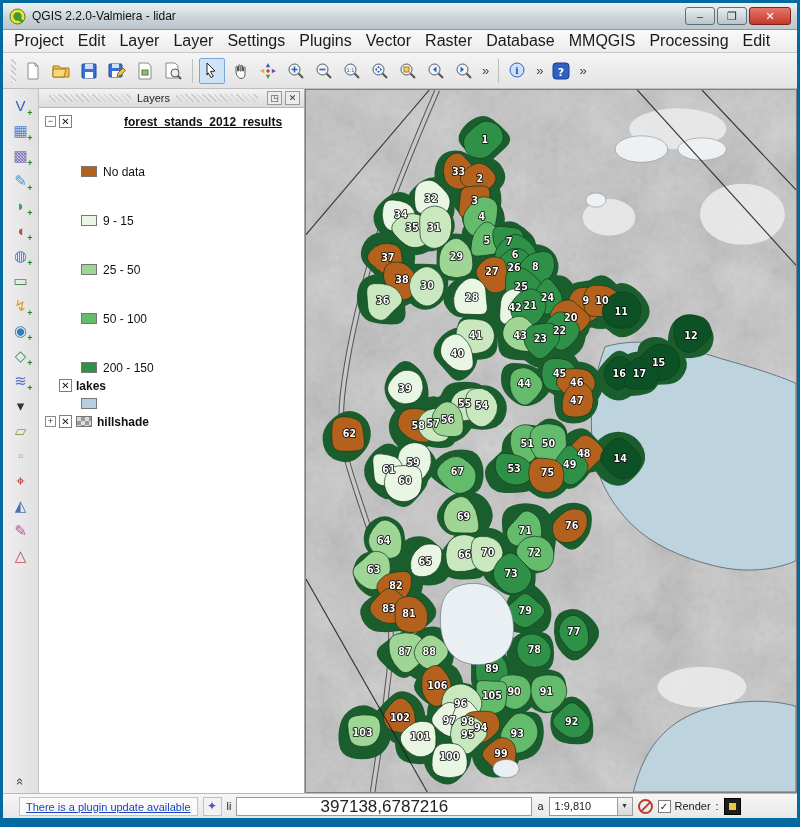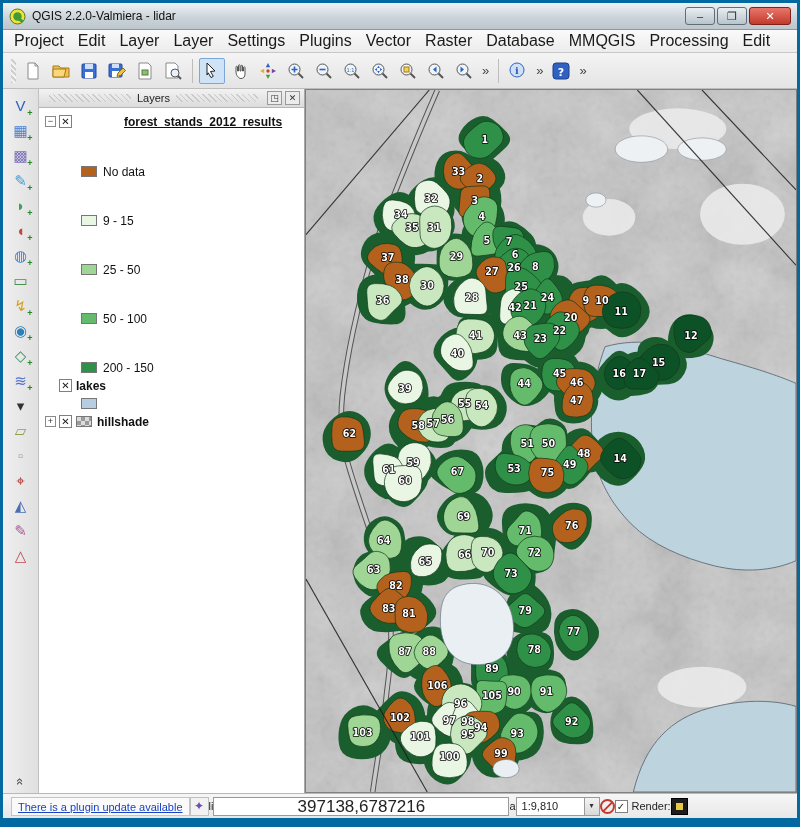--- a/index.html
+++ b/index.html
@@ -83,21 +83,21 @@
 
   
   .map { flex:1; position:relative; border:1px solid #808080; background:#c9c9c9; }
   .map svg { position:absolute; inset:0; width:100%; height:100%; }
   .stand-label { font:bold 9.5px "DejaVu Sans",sans-serif; fill:#fff; stroke:#000;
     stroke-width:1.6px; paint-order:stroke; stroke-linejoin:round; text-anchor:middle; }
 
   
   .statusbar { position:absolute; left:3px; right:3px; bottom:9px; height:25px;
     background:linear-gradient(#f6f6f6,#e8e8e8); border-top:1px solid #b8b8b8;
-    display:flex; align-items:center; padding:0 8px; font-size:11px; color:#222; }
+    display:flex; align-items:center; padding:0 16px; gap:5px; font-size:11px; color:#222; }
   .plugin-link { color:#1742c8; text-decoration:underline; border:1px solid #c4c4c4;
     background:#fafafa; padding:2px 6px; height:19px; line-height:14px; }
   .sb-icon { width:19px; height:19px; border:1px solid #c0c0c0; background:#f2f2f2;
     display:flex; align-items:center; justify-content:center; font-size:12px; color:#6a4fb0; }
   .coord-box { flex:1; max-width:296px; height:19px; border:1px solid #9a9a9a; background:#fff;
     text-align:center; line-height:17px; font-size:17px; }
   .scale-combo { width:84px; height:19px; border:1px solid #9a9a9a; background:#fff;
     display:flex; align-items:center; }
   .scale-combo .val { flex:1; padding-left:5px; }
   .scale-combo .drop { width:15px; height:17px; background:linear-gradient(#f4f4f4,#d8d8d8);

